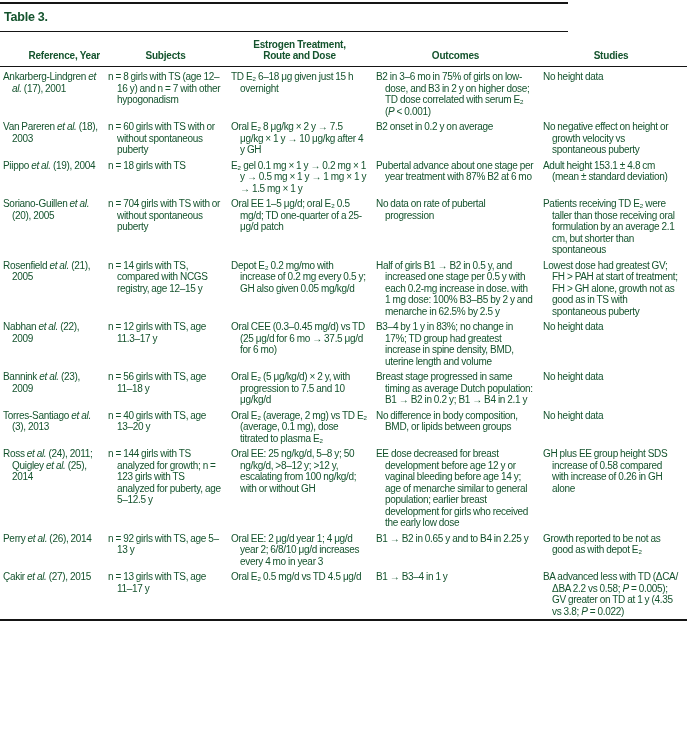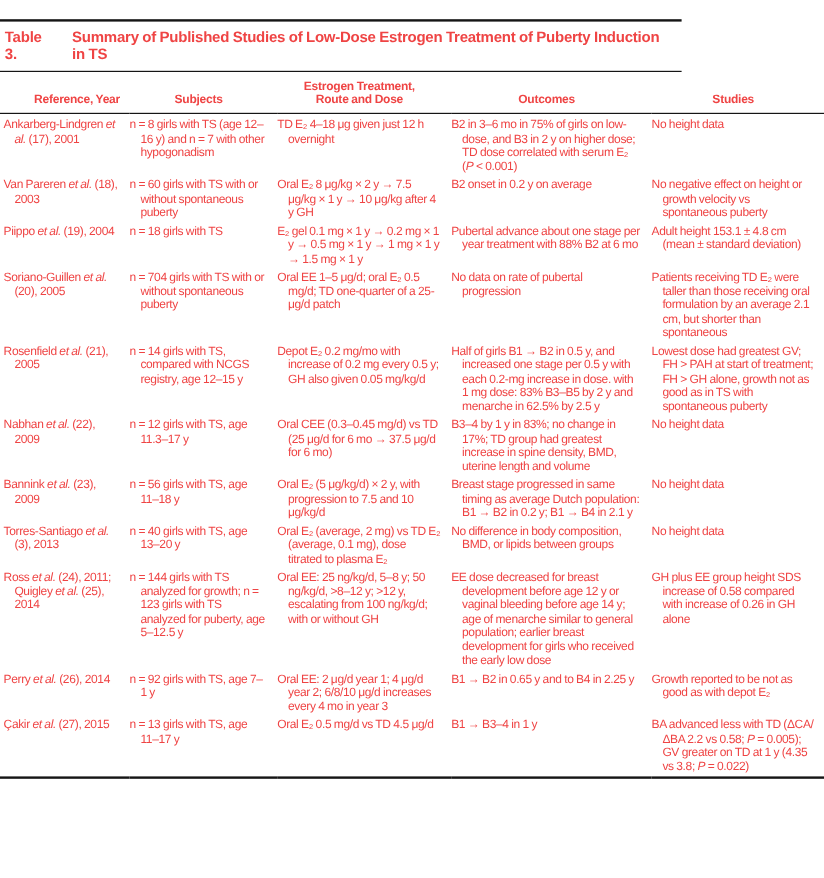--- a/index.html
+++ b/index.html
@@ -4,26 +4,26 @@
 <style>
   html, body {
     margin: 0;
     padding: 0;
     background: #ffffff;
   }
   .page {
     width: 568px;
     min-height: 732px;
     background: #ffffff;
-    color: #ef4444;
+    color: #14532d;
     font-family: "Liberation Sans", "DejaVu Sans", sans-serif;
     letter-spacing: -0.3px;
     word-spacing: -0.3px;
     box-sizing: border-box;
-    padding-top: 16px;
+    padding-top: 2px;
   }
   .title-bar {
     border-top: 2.5px solid #151515;
     border-bottom: 1.4px solid #151515;
     padding: 6px 6px 7px 4px;
     display: flex;
     align-items: baseline;
     gap: 14px;
     font-size: 12.5px;
     font-weight: bold;
@@ -69,21 +69,20 @@
     padding-left: 9px;
   }
   i { font-style: italic; }
 </style>
 </head>
 <body>
 
 <div class="page">
   <div class="title-bar">
     <span>Table 3.</span>
-    <span>Summary of Published Studies of Low-Dose Estrogen Treatment of Puberty Induction in TS</span>
   </div>
   <table class="studies">
     <colgroup>
       <col class="c1">
         <col class="c2">
         <col class="c3">
         <col class="c4">
         <col class="c5">
     </colgroup>
     <thead>
@@ -98,21 +97,21 @@
     </thead>
     <tbody>
         <tr>
           <td>
             <div class="cell">Ankarberg-Lindgren <i>et al.</i> (17), 2001</div>
           </td>
           <td>
             <div class="cell">n = 8 girls with TS (age 12–16 y) and n = 7 with other hypogonadism</div>
           </td>
           <td>
-            <div class="cell">TD E₂ 4–18 μg given just 12 h overnight</div>
+            <div class="cell">TD E₂ 6–18 μg given just 15 h overnight</div>
           </td>
           <td>
             <div class="cell">B2 in 3–6 mo in 75% of girls on low-dose, and B3 in 2 y on higher dose; TD dose correlated with serum E₂ (<i>P</i> &lt; 0.001)</div>
           </td>
           <td>
             <div class="cell">No height data</div>
           </td>
         </tr>
         <tr>
           <td>
@@ -135,21 +134,21 @@
           <td>
             <div class="cell">Piippo <i>et al.</i> (19), 2004</div>
           </td>
           <td>
             <div class="cell">n = 18 girls with TS</div>
           </td>
           <td>
             <div class="cell">E₂ gel 0.1 mg × 1 y → 0.2 mg × 1 y → 0.5 mg × 1 y → 1 mg × 1 y → 1.5 mg × 1 y</div>
           </td>
           <td>
-            <div class="cell">Pubertal advance about one stage per year treatment with 88% B2 at 6 mo</div>
+            <div class="cell">Pubertal advance about one stage per year treatment with 87% B2 at 6 mo</div>
           </td>
           <td>
             <div class="cell">Adult height 153.1 ± 4.8 cm (mean ± standard deviation)</div>
           </td>
         </tr>
         <tr>
           <td>
             <div class="cell">Soriano-Guillen <i>et al.</i> (20), 2005</div>
           </td>
           <td>
@@ -169,21 +168,21 @@
           <td>
             <div class="cell">Rosenfield <i>et al.</i> (21), 2005</div>
           </td>
           <td>
             <div class="cell">n = 14 girls with TS, compared with NCGS registry, age 12–15 y</div>
           </td>
           <td>
             <div class="cell">Depot E₂ 0.2 mg/mo with increase of 0.2 mg every 0.5 y; GH also given 0.05 mg/kg/d</div>
           </td>
           <td>
-            <div class="cell">Half of girls B1 → B2 in 0.5 y, and increased one stage per 0.5 y with each 0.2-mg increase in dose. with 1 mg dose: 83% B3–B5 by 2 y and menarche in 62.5% by 2.5 y</div>
+            <div class="cell">Half of girls B1 → B2 in 0.5 y, and increased one stage per 0.5 y with each 0.2-mg increase in dose. with 1 mg dose: 100% B3–B5 by 2 y and menarche in 62.5% by 2.5 y</div>
           </td>
           <td>
             <div class="cell">Lowest dose had greatest GV; FH &gt; PAH at start of treatment; FH &gt; GH alone, growth not as good as in TS with spontaneous puberty</div>
           </td>
         </tr>
         <tr>
           <td>
             <div class="cell">Nabhan <i>et al.</i> (22), 2009</div>
           </td>
           <td>
@@ -248,21 +247,21 @@
           </td>
           <td>
             <div class="cell">GH plus EE group height SDS increase of 0.58 compared with increase of 0.26 in GH alone</div>
           </td>
         </tr>
         <tr>
           <td>
             <div class="cell">Perry <i>et al.</i> (26), 2014</div>
           </td>
           <td>
-            <div class="cell">n = 92 girls with TS, age 7–1 y</div>
+            <div class="cell">n = 92 girls with TS, age 5–13 y</div>
           </td>
           <td>
             <div class="cell">Oral EE: 2 μg/d year 1; 4 μg/d year 2; 6/8/10 μg/d increases every 4 mo in year 3</div>
           </td>
           <td>
             <div class="cell">B1 → B2 in 0.65 y and to B4 in 2.25 y</div>
           </td>
           <td>
             <div class="cell">Growth reported to be not as good as with depot E₂</div>
           </td>

